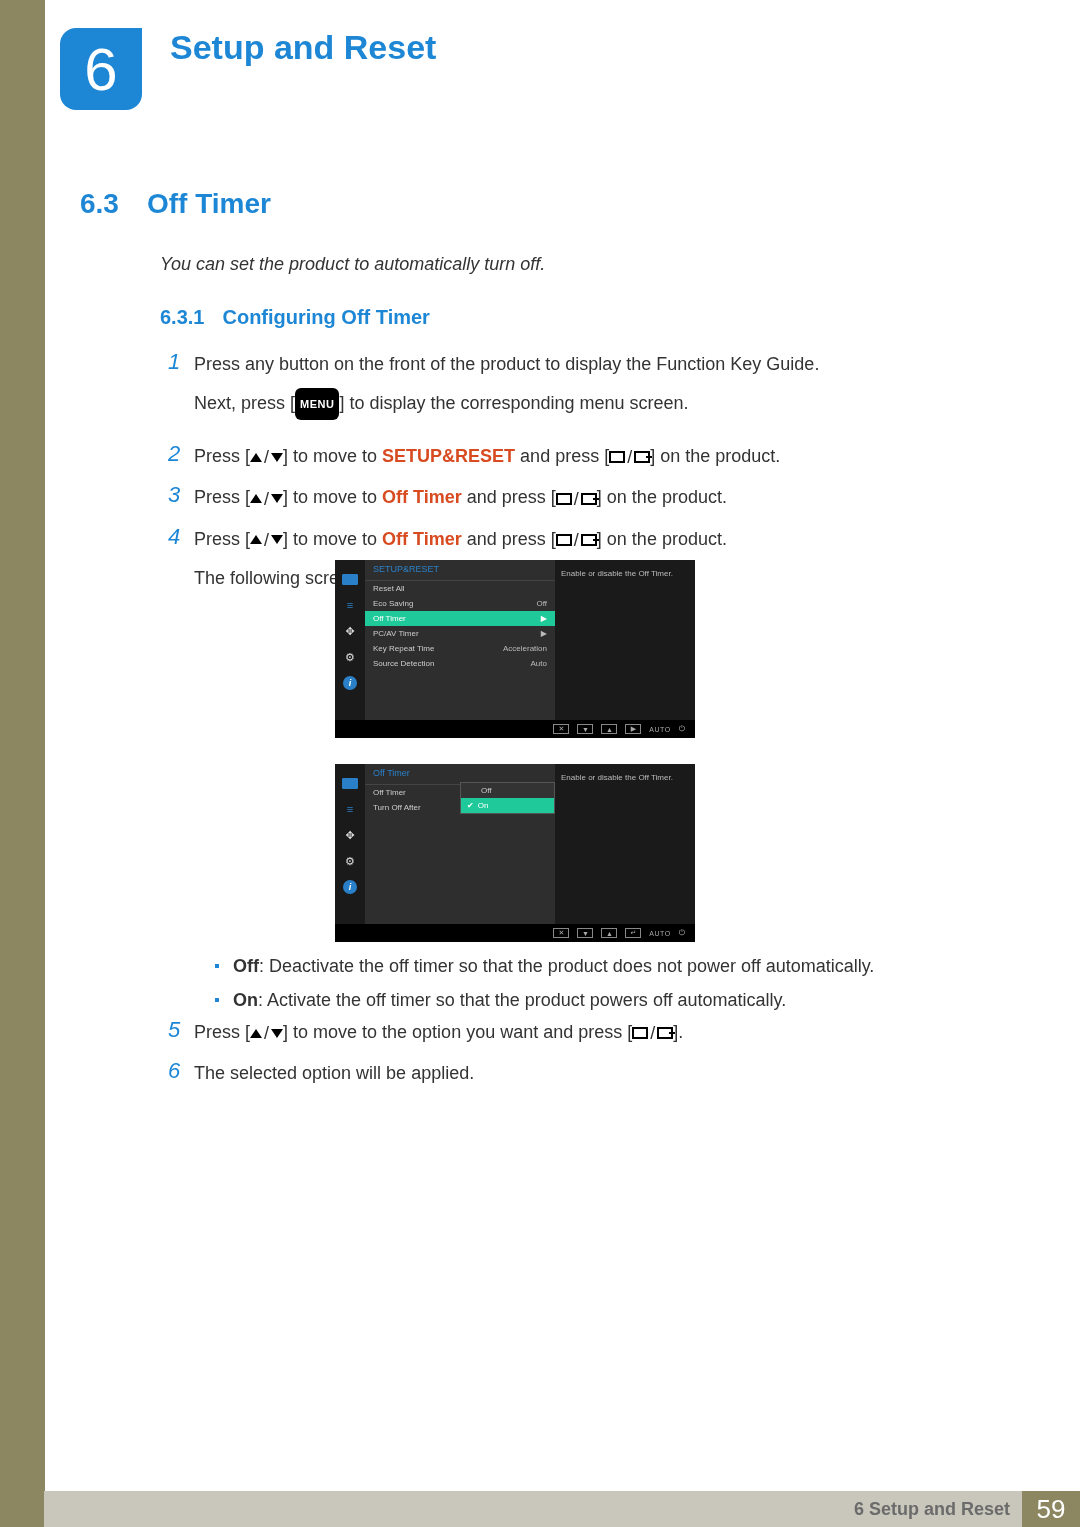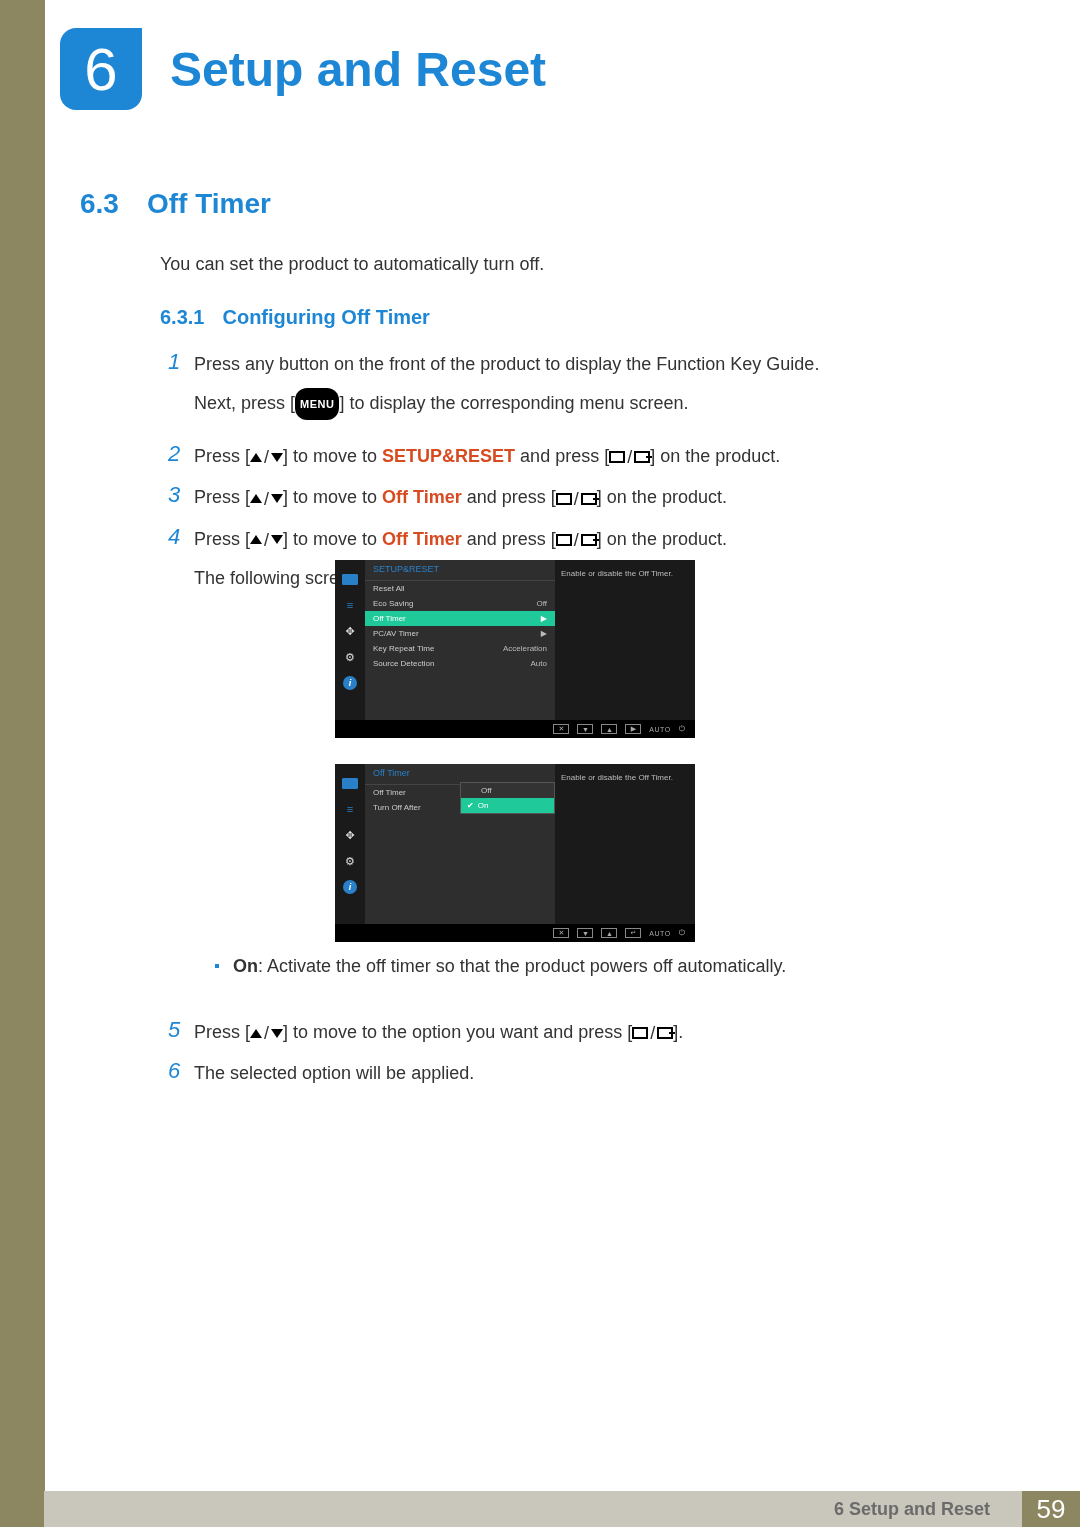--- a/index.html
+++ b/index.html
@@ -25,39 +25,40 @@
     left: 60px; top: 28px;
     width: 82px; height: 82px;
     background: #1d87d6;
     border-radius: 16px 0 16px 16px;
     color: #fff;
     display: flex; align-items: center; justify-content: center;
   }
   .chapter-tab span { font-size: 60px; font-weight: 400; }
   .chapter-title {
     position: absolute;
-    left: 170px; top: 42px;
-    font-size: 48px;
+    left: 170px; top: 28px;
+    font-size: 34px;
     color: #1d87d6;
     font-weight: bold;
   }
   
   .section-heading {
     position: absolute;
     left: 80px; top: 188px;
     font-size: 28px;
     color: #1d87d6;
     font-weight: bold;
   }
   .section-heading .num { margin-right: 28px; }
   .intro-text {
     position: absolute;
     left: 160px; top: 254px;
     font-size: 18px;
     color: #333;
+    font-style: italic;
   }
   .subsection {
     position: absolute;
     left: 160px; top: 306px;
     font-size: 20px;
     color: #1d87d6;
     font-weight: bold;
   }
   .subsection .num { margin-right: 18px; }
   
@@ -86,21 +87,21 @@
     color: #333;
   }
   .step-body .para { margin-bottom: 10px; }
   .menu-badge {
     display: inline-block;
     background: #000;
     color: #fff;
     font-size: 11px;
     font-weight: bold;
     padding: 2px 5px;
-    border-radius: 12px;
+    border-radius: 6px;
     vertical-align: middle;
     letter-spacing: 0.5px;
   }
   .arrow-glyph {
     display: inline-flex;
     align-items: center;
     gap: 2px;
     vertical-align: middle;
   }
   .tri-up, .tri-down {
@@ -266,21 +267,21 @@
   }
   .footer-gray {
     position: absolute;
     right: 58px; bottom: 0;
     height: 36px;
     width: 978px;
     background: #c9c7bb;
     display: flex;
     align-items: center;
     justify-content: flex-end;
-    padding-right: 32px;
+    padding-right: 12px;
     color: #6b6b6b;
     font-weight: bold;
     font-size: 18px;
   }
   .footer-num {
     position: absolute;
     right: 0; bottom: 0;
     width: 58px; height: 36px;
     background: #8c8661;
     color: #fff;
@@ -440,20 +441,24 @@
       <span class="fbtn">↵</span>
       <span class="auto">AUTO</span>
       <span>⏻</span>
     </div>
   </div>
 </div>
 
 <div class="bullets">
   <div class="bul">
     <div class="dot"></div>
+    <div class="b-body"><span class="lbl">Off</span><span>: Deactivate the off timer so that the product does not power off automatically.</span></div>
+  </div>
+  <div class="bul">
+    <div class="dot"></div>
     <div class="b-body"><span class="lbl">On</span><span>: Activate the off timer so that the product powers off automatically.</span></div>
   </div>
 </div>
 
 <div class="steps2">
   <div class="step">
     <div class="step-num">5</div>
     <div class="step-body">
       <span>Press [</span><span class="arrow-glyph"><span class="tri-up"></span>/<span class="tri-down"></span></span><span>] to move to the option you want and press [</span><span class="rect-icons"><span class="rect-a"></span>/<span class="rect-b"></span></span><span>].</span>
     </div>

